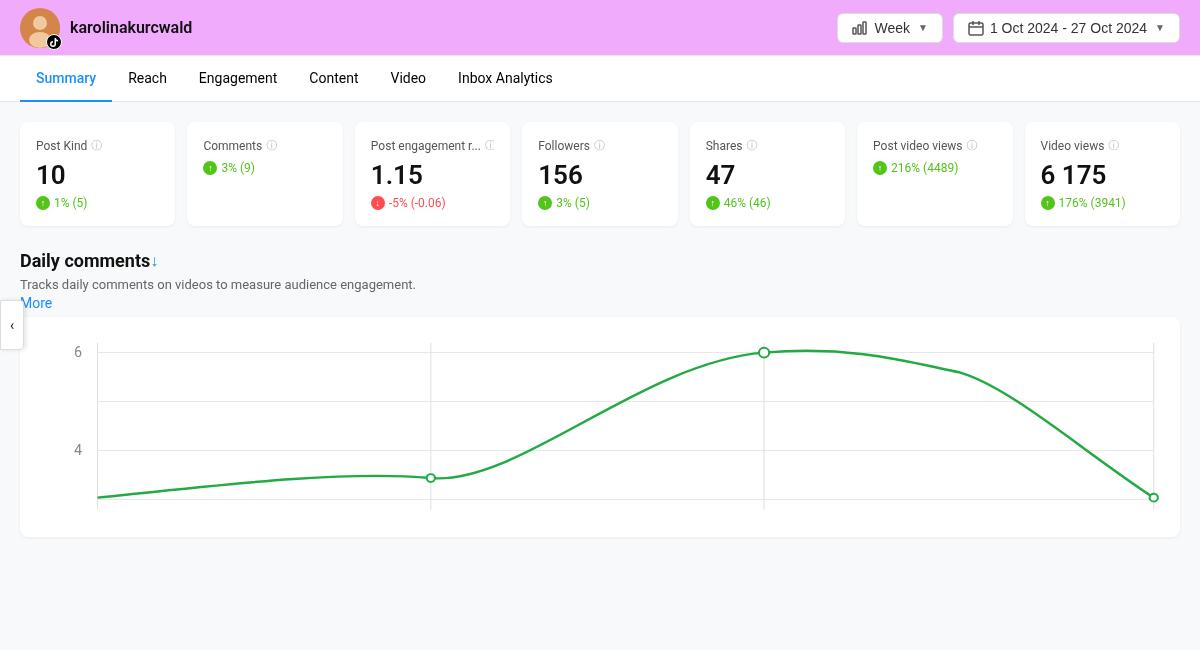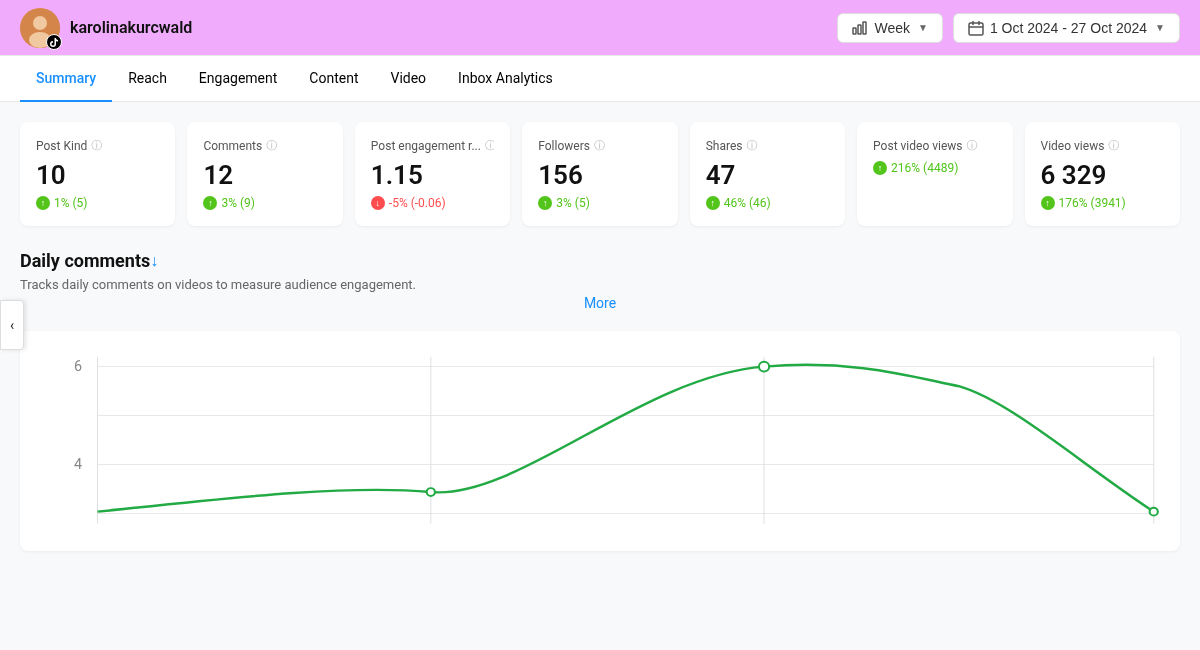--- a/index.html
+++ b/index.html
@@ -170,25 +170,25 @@
       color: #1890ff;
       font-size: 16px;
       cursor: pointer;
     }
     .section-subtitle {
       font-size: 13px;
       color: #666;
       margin-bottom: 3px;
     }
     .more-link {
-      text-align: center;
+      text-align: left;
       color: #1890ff;
       font-size: 14px;
       cursor: pointer;
-      margin-bottom: 20px;
+      margin-bottom: 6px;
     }
 
     
     .chart-container {
       background: #fff;
       border-radius: 8px;
       padding: 16px 16px 8px 16px;
       box-shadow: 0 1px 3px rgba(0,0,0,0.06);
       height: 220px;
       position: relative;
@@ -291,21 +291,20 @@
         <span class="change-icon up">↑</span>
         <span>1% (5)</span>
       </div>
     </div>
 
     <div class="stat-card">
       <div class="stat-label">
         <span>Comments</span>
         <span class="info-icon">ⓘ</span>
       </div>
-      <div class="stat-value">12</div>
       <div class="stat-change change-up">
         <span class="change-icon up">↑</span>
         <span>3% (9)</span>
       </div>
     </div>
 
     <div class="stat-card">
       <div class="stat-label">
         <span>Post engagement r...</span>
         <span class="info-icon">ⓘ</span>
@@ -350,21 +349,21 @@
         <span class="change-icon up">↑</span>
         <span>216% (4489)</span>
       </div>
     </div>
 
     <div class="stat-card">
       <div class="stat-label">
         <span>Video views</span>
         <span class="info-icon">ⓘ</span>
       </div>
-      <div class="stat-value">6 329</div>
+      <div class="stat-value">6 175</div>
       <div class="stat-change change-up">
         <span class="change-icon up">↑</span>
         <span>176% (3941)</span>
       </div>
     </div>
   </div>
 
   <div class="section-title-row">
     <span class="section-title">Daily comments</span>
     <span class="download-icon">↓</span>

